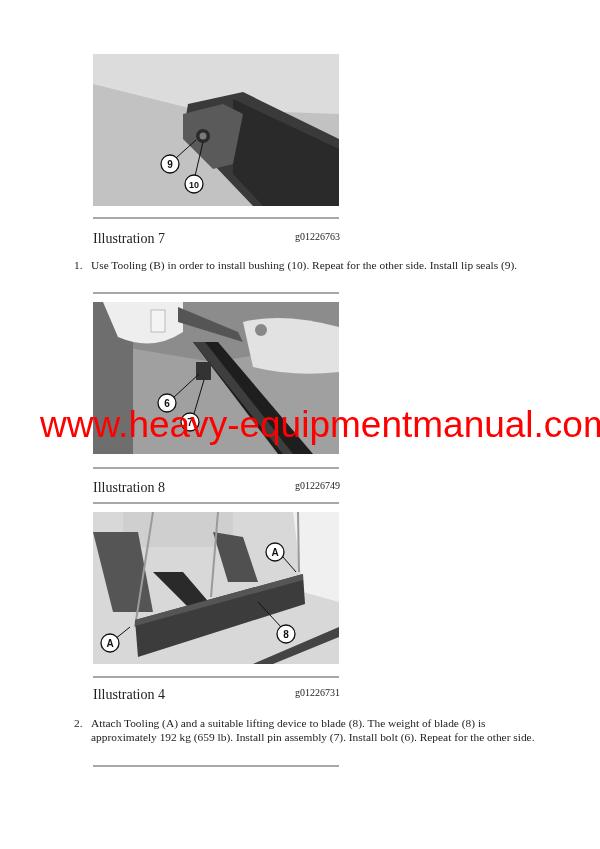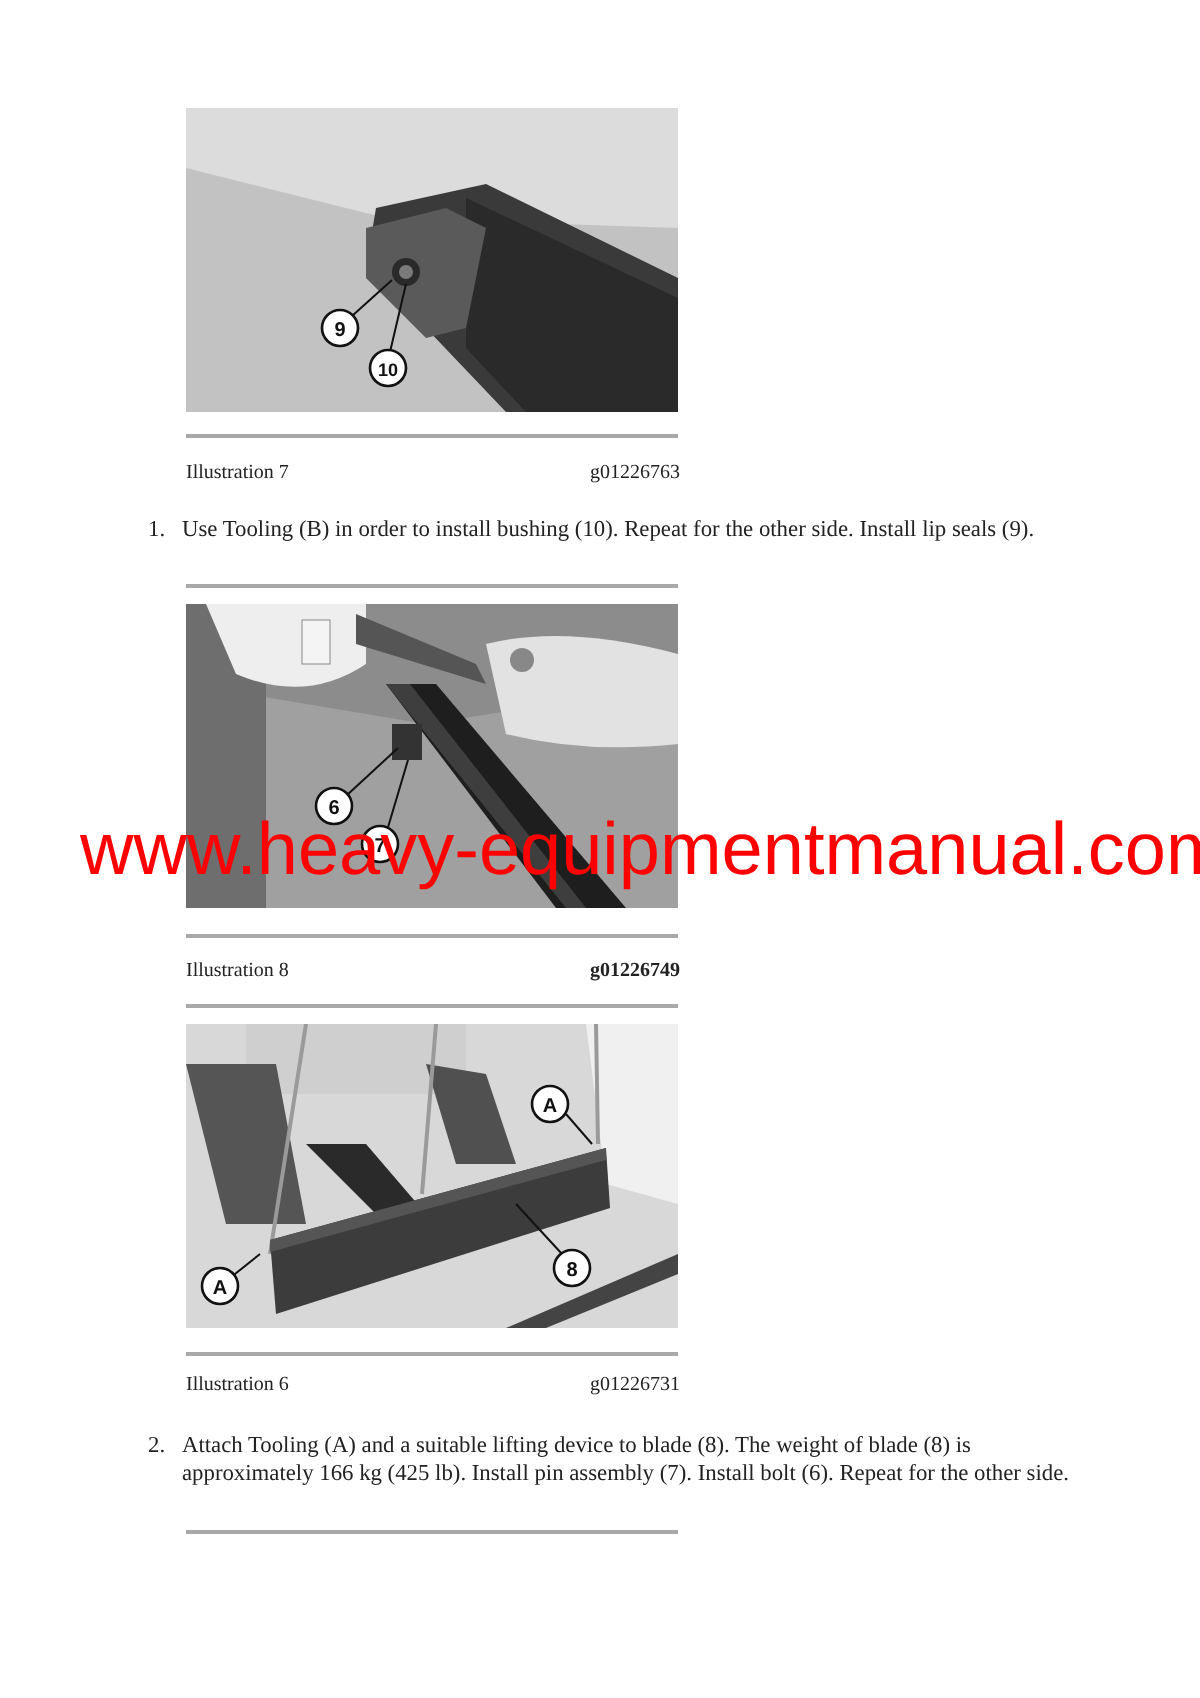--- a/index.html
+++ b/index.html
@@ -1,21 +1,21 @@
 <!DOCTYPE html>
 <html><head>
 <meta charset="utf-8">
 <style>
   html, body { margin: 0; padding: 0; background: #ffffff; }
   body { width: 600px; height: 849px; position: relative; overflow: hidden;
          font-family: "Liberation Serif", "DejaVu Serif", serif; color: #222; }
   .photo { position: absolute; left: 93px; width: 246px; height: 152px; overflow: hidden; background: #c8c8c8; }
   .photo svg { display: block; width: 246px; height: 152px; }
   .rule { position: absolute; left: 93px; width: 246px; height: 2px; background: #a8a8a8; }
-  .caption-left { position: absolute; left: 93px; font-size: 10px; color: #222; }
+  .caption-left { position: absolute; left: 93px; font-size: 14px; color: #222; }
   .caption-right { position: absolute; left: 295px; font-size: 10px; color: #222; }
   .step { position: absolute; left: 74px; width: 470px; font-size: 11.4px; line-height: 14px; color: #222; }
   .step .num { position: absolute; left: 0; top: 0; }
   .step .txt { display: block; margin-left: 17px; }
   .watermark { position: absolute; left: 40px; top: 405px; font-family: "Liberation Sans", "DejaVu Sans", sans-serif;
                font-size: 37px; color: #ff0000; letter-spacing: 0px; white-space: nowrap; line-height: 40px; }
 </style>
 </head>
 <body>
 
@@ -63,21 +63,21 @@
     <line x1="106" y1="72" x2="80" y2="96" stroke="#111" stroke-width="1"></line>
     <line x1="111" y1="78" x2="100" y2="115" stroke="#111" stroke-width="1"></line>
     <circle cx="74" cy="101" r="9" fill="#fff" stroke="#111" stroke-width="1.3"></circle>
     <text x="74" y="105" font-size="10" text-anchor="middle" font-family="Liberation Sans, sans-serif" font-weight="bold" fill="#111">6</text>
     <circle cx="97" cy="120" r="9" fill="#fff" stroke="#111" stroke-width="1.3"></circle>
     <text x="97" y="124" font-size="10" text-anchor="middle" font-family="Liberation Sans, sans-serif" font-weight="bold" fill="#111">7</text>
   </svg>
 </div>
 <div class="rule" style="top:467px;"></div>
 <div class="caption-left" style="top:480px;text-align:right;">Illustration 8</div>
-<div class="caption-right" style="top:480px;font-weight:bold;">g01226749</div>
+<div class="caption-right" style="top:480px;">g01226749</div>
 <div class="rule" style="top:502px;"></div>
 
 <div class="photo" style="top:512px;">
   <svg viewBox="0 0 246 152">
     <rect x="0" y="0" width="246" height="152" fill="#d8d8d8"></rect>
     <polygon points="200,0 246,0 246,90 210,80" fill="#f0f0f0"></polygon>
     <rect x="30" y="0" width="110" height="35" fill="#cfcfcf"></rect>
     <polygon points="0,20 45,20 60,100 20,100" fill="#555"></polygon>
     <polygon points="120,20 150,25 165,70 135,70" fill="#505050"></polygon>
     <polygon points="60,60 90,60 120,95 95,95" fill="#2a2a2a"></polygon>
@@ -92,22 +92,22 @@
     <line x1="165" y1="90" x2="188" y2="115" stroke="#111" stroke-width="1"></line>
     <circle cx="17" cy="131" r="9" fill="#fff" stroke="#111" stroke-width="1.3"></circle>
     <text x="17" y="135" font-size="10" text-anchor="middle" font-family="Liberation Sans, sans-serif" font-weight="bold" fill="#111">A</text>
     <circle cx="182" cy="40" r="9" fill="#fff" stroke="#111" stroke-width="1.3"></circle>
     <text x="182" y="44" font-size="10" text-anchor="middle" font-family="Liberation Sans, sans-serif" font-weight="bold" fill="#111">A</text>
     <circle cx="193" cy="122" r="9" fill="#fff" stroke="#111" stroke-width="1.3"></circle>
     <text x="193" y="126" font-size="10" text-anchor="middle" font-family="Liberation Sans, sans-serif" font-weight="bold" fill="#111">8</text>
   </svg>
 </div>
 <div class="rule" style="top:676px;"></div>
-<div class="caption-left" style="top:687px;">Illustration 6</div>
+<div class="caption-left" style="top:687px;">Illustration 4</div>
 <div class="caption-right" style="top:687px;font-family:Liberation Serif, serif;">g01226731</div>
 
 <div class="step" style="top:716px;">
   <span class="num">2.</span>
-  <span class="txt">Attach Tooling (A) and a suitable lifting device to blade (8). The weight of blade (8) is approximately 166 kg (425 lb). Install pin assembly (7). Install bolt (6). Repeat for the other side.</span>
+  <span class="txt">Attach Tooling (A) and a suitable lifting device to blade (8). The weight of blade (8) is approximately 192 kg (659 lb). Install pin assembly (7). Install bolt (6). Repeat for the other side.</span>
 </div>
 <div class="rule" style="top:765px;"></div>
 
 <div class="watermark">www.heavy-equipmentmanual.com</div>
 
 </body></html>

